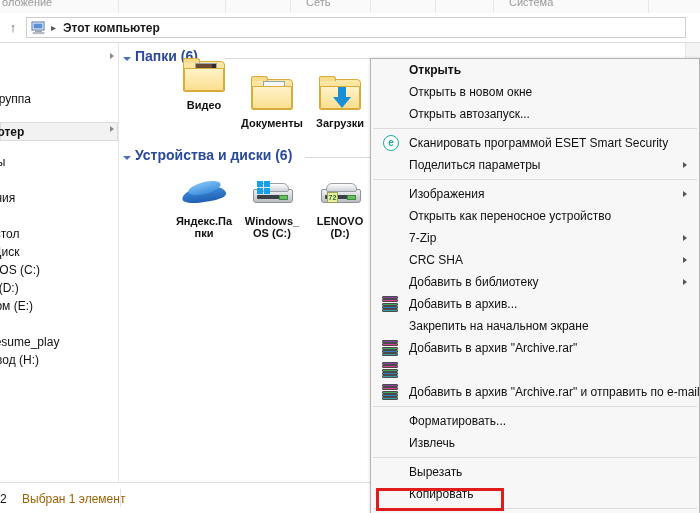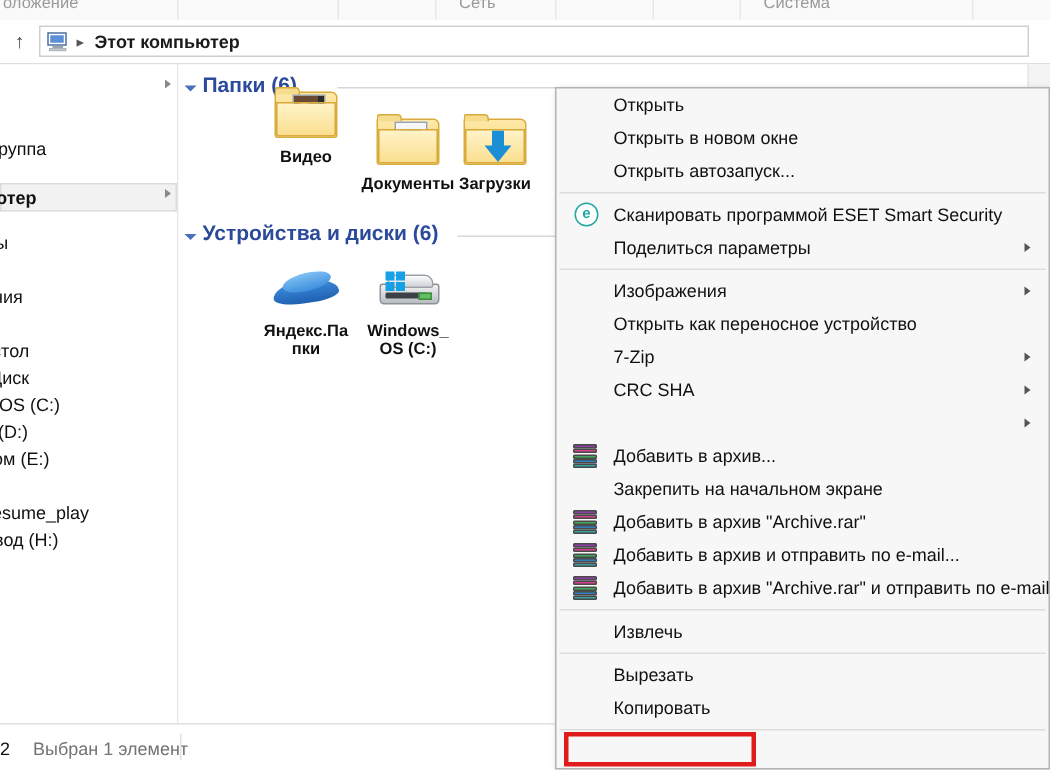--- a/index.html
+++ b/index.html
@@ -326,21 +326,21 @@
   .status-count {
     position: absolute;
     left: 0px; top: 9px;
     font-size: 12px;
     color: #111;
   }
   .status-sel {
     position: absolute;
     left: 22px; top: 9px;
     font-size: 12px;
-    color: #737373;
+    color: #a16207;
     white-space: nowrap;
   }
   .status-div {
     position: absolute;
     left: 120px; top: 6px;
     width: 1px; height: 18px;
     background: #e2e2e2;
   }
 
   
@@ -356,21 +356,21 @@
   .ctx-item {
     position: relative;
     height: 22px;
     line-height: 22px;
     padding-left: 38px;
     font-size: 12px;
     color: #111;
     white-space: nowrap;
     box-sizing: border-box;
   }
-  .ctx-item.bold { font-weight: normal; }
+  .ctx-item.bold { font-weight: bold; }
   .ctx-sep {
     height: 1px;
     background: #dcdcdc;
     margin: 3px 2px 3px 2px;
   }
   .submenu-arrow {
     position: absolute;
     right: 12px; top: 8px;
     width: 0; height: 0;
     border-left: 4px solid #555;
@@ -512,21 +512,21 @@
             <rect x="3" y="12" width="14" height="1.4" fill="#9bb3c9"></rect>
             <rect x="3" y="16" width="9" height="1.4" fill="#9bb3c9"></rect>
           </svg>
         </div>
         <div class="flap"></div>
       </div>
     </div>
     <div class="tile-label">Документы</div>
   </div>
 
-  <div class="tile" style="left:180px; top:28px">
+  <div class="tile" style="left:190px; top:28px">
     <div class="tile-icon">
       <div class="folder">
         <div class="back"></div>
           <div class="tab"></div>
         <div class="flap"></div>
         <svg style="position:absolute;left:14px;top:8px" width="18" height="22" viewBox="0 0 18 22">
           <rect x="5" y="0" width="8" height="11" fill="#1b8fd6"></rect>
           <polygon points="0,10 18,10 9,21" fill="#1b8fd6"></polygon>
         </svg>
       </div>
@@ -579,20 +579,32 @@
             <i></i>
             <i></i>
             <i></i>
             <i></i>
           </div>
       </div>
     </div>
     <div class="tile-label">Windows_OS (C:)</div>
   </div>
 
+  <div class="tile" style="left:190px; top:126px">
+    <div class="tile-icon">
+      <div class="drive">
+        <div class="body"></div>
+          <div class="top"></div>
+        <div class="slot"></div>
+          <div class="bar"></div>
+        <div class="lenovo-mark">72</div>
+      </div>
+    </div>
+    <div class="tile-label">LENOVO (D:)</div>
+  </div>
 
   <div class="tile sel" style="left:256px; top:124px; height:60px">
     <div class="tile-icon">
       <div class="drive">
         <div class="body"></div>
           <div class="top"></div>
         <div class="slot"></div>
       </div>
     </div>
     <div class="tile-label">Новый том (E:)</div>
@@ -639,20 +651,21 @@
   </div>
   <div class="ctx-item">
     <span>7-Zip</span>
     <span class="submenu-arrow"></span>
   </div>
   <div class="ctx-item">
     <span>CRC SHA</span>
     <span class="submenu-arrow"></span>
   </div>
   <div class="ctx-item">
+    <span>Добавить в библиотеку</span>
     <span class="submenu-arrow"></span>
   </div>
   <div class="ctx-item">
     <span class="rar-ico">
         <span></span>
         <span></span>
         <span></span>
         <span></span>
         <span></span>
       </span>
@@ -673,35 +686,37 @@
     <span>Добавить в архив "Archive.rar"</span>
   </div>
   <div class="ctx-item">
     <span class="rar-ico">
         <span></span>
         <span></span>
         <span></span>
         <span></span>
         <span></span>
       </span>
-    <span>Добавить в архив и отправить по e-mail...</span>
   </div>
   <div class="ctx-item">
     <span class="rar-ico">
         <span></span>
         <span></span>
         <span></span>
         <span></span>
         <span></span>
       </span>
     <span>Добавить в архив "Archive.rar" и отправить по e-mail</span>
   </div>
   <div class="ctx-sep"></div>
 
   <div class="ctx-item">
+    <span>Форматировать...</span>
+  </div>
+  <div class="ctx-item">
     <span>Извлечь</span>
   </div>
   <div class="ctx-sep"></div>
 
   <div class="ctx-item">
     <span>Вырезать</span>
   </div>
   <div class="ctx-item">
     <span>Копировать</span>
   </div>

